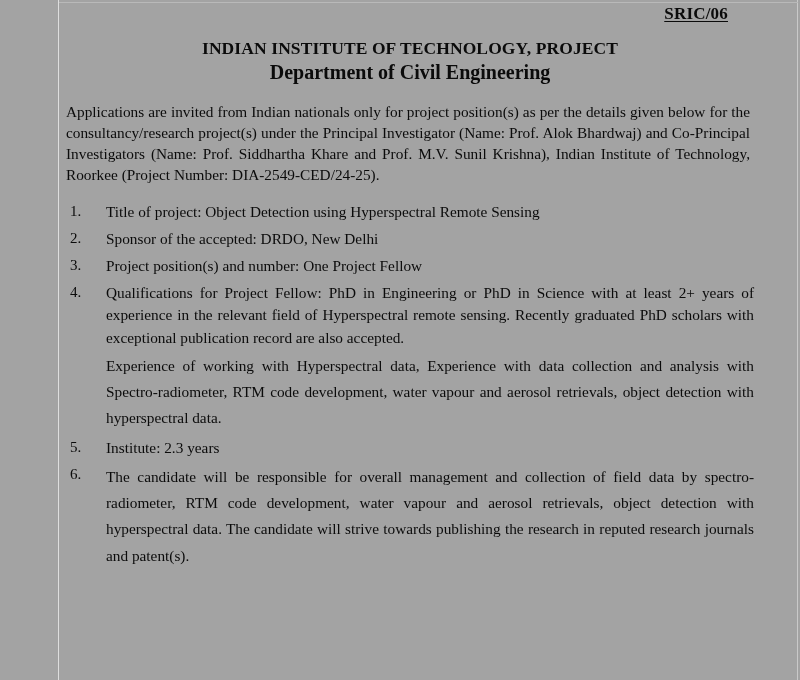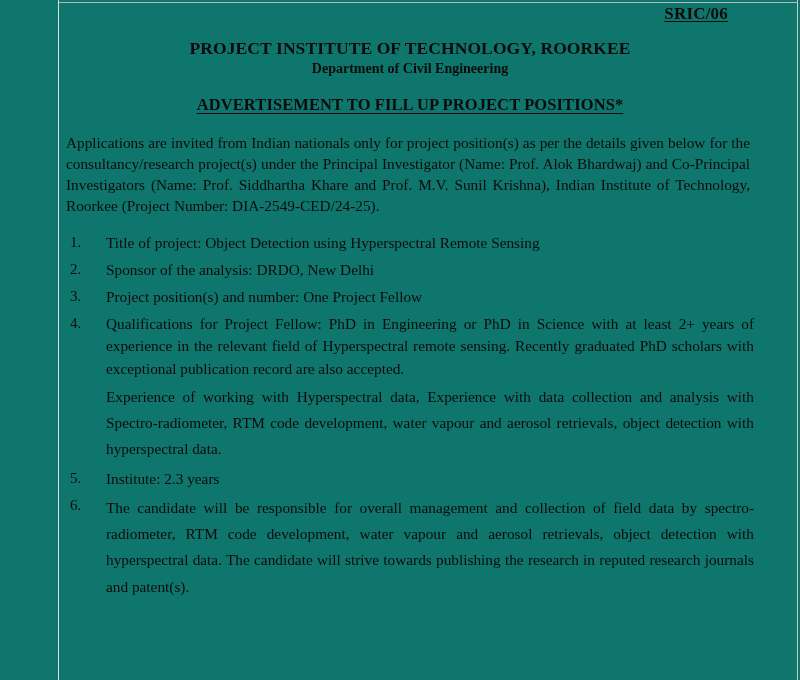--- a/index.html
+++ b/index.html
@@ -12,21 +12,21 @@
     height: 680px;
     overflow: hidden;
     font-family: "Liberation Serif", "DejaVu Serif", serif;
     color: #0b0b0b;
   }
   .page {
     position: relative;
     width: 800px;
     height: 680px;
     box-sizing: border-box;
-    background: #0f766e;
+    background: #a3a3a3;
   }
   
   .scan-edge-right {
     position: absolute;
     top: 0;
     right: 2px;
     width: 1px;
     height: 680px;
     background: #c9c9c9;
   }
@@ -68,21 +68,21 @@
   .org-title {
     text-align: center;
     font-weight: bold;
     font-size: 17.5px;
     margin-top: 14px;
     letter-spacing: 0.1px;
   }
   .dept-title {
     text-align: center;
     font-weight: bold;
-    font-size: 14px;
+    font-size: 20px;
     margin-top: 2px;
   }
   .dated {
     text-align: right;
     font-size: 15.5px;
     margin-top: 6px;
     padding-right: 32px;
   }
 
   .ad-title {
@@ -154,37 +154,34 @@
   <div class="scan-edge-right"></div>
   <div class="scan-edge-top"></div>
   <div class="scan-edge-left"></div>
 
   <div class="content">
 
     <div class="doc-code">
       <span>SRIC/06</span>
     </div>
 
-    <div class="org-title">PROJECT INSTITUTE OF TECHNOLOGY, ROORKEE</div>
+    <div class="org-title">INDIAN INSTITUTE OF TECHNOLOGY, PROJECT</div>
     <div class="dept-title">Department of Civil Engineering</div>
 
-    <div class="ad-title">
-      <span>ADVERTISEMENT TO FILL UP PROJECT POSITIONS*</span>
-    </div>
 
     <p class="intro"><span>Applications are invited from Indian nationals only for project position(s) as per the details given below for the consultancy/research project(s) under the </span><b>Principal Investigator (Name: Prof. Alok Bhardwaj) and Co-Principal Investigators (Name: Prof. Siddhartha Khare and Prof. M.V. Sunil Krishna)</b><span>, Indian Institute of Technology, Roorkee (Project Number: DIA-2549-CED/24-25).</span></p>
 
     <ol class="items">
 
       <li>
         <span class="num">1.</span><b>Title of project:</b><span> Object Detection using Hyperspectral Remote Sensing</span>
       </li>
 
       <li>
-        <span class="num">2.</span><b>Sponsor of the analysis:</b><span> DRDO, New Delhi</span>
+        <span class="num">2.</span><b>Sponsor of the accepted:</b><span> DRDO, New Delhi</span>
       </li>
 
       <li>
         <span class="num">3.</span><b>Project position(s) and number:</b><span> One Project Fellow</span>
       </li>
 
       <li class="li-spaced">
         <span class="num">4.</span><b>Qualifications for Project Fellow:</b><span> PhD in Engineering or PhD in Science with at least 2+ years of experience in the relevant field of Hyperspectral remote sensing. Recently graduated PhD scholars with exceptional publication record are also accepted.</span>
         <div class="sub-para">Experience of working with Hyperspectral data, Experience with data collection and analysis with Spectro-radiometer, RTM code development, water vapour and aerosol retrievals, object detection with hyperspectral data.</div>
       </li>

